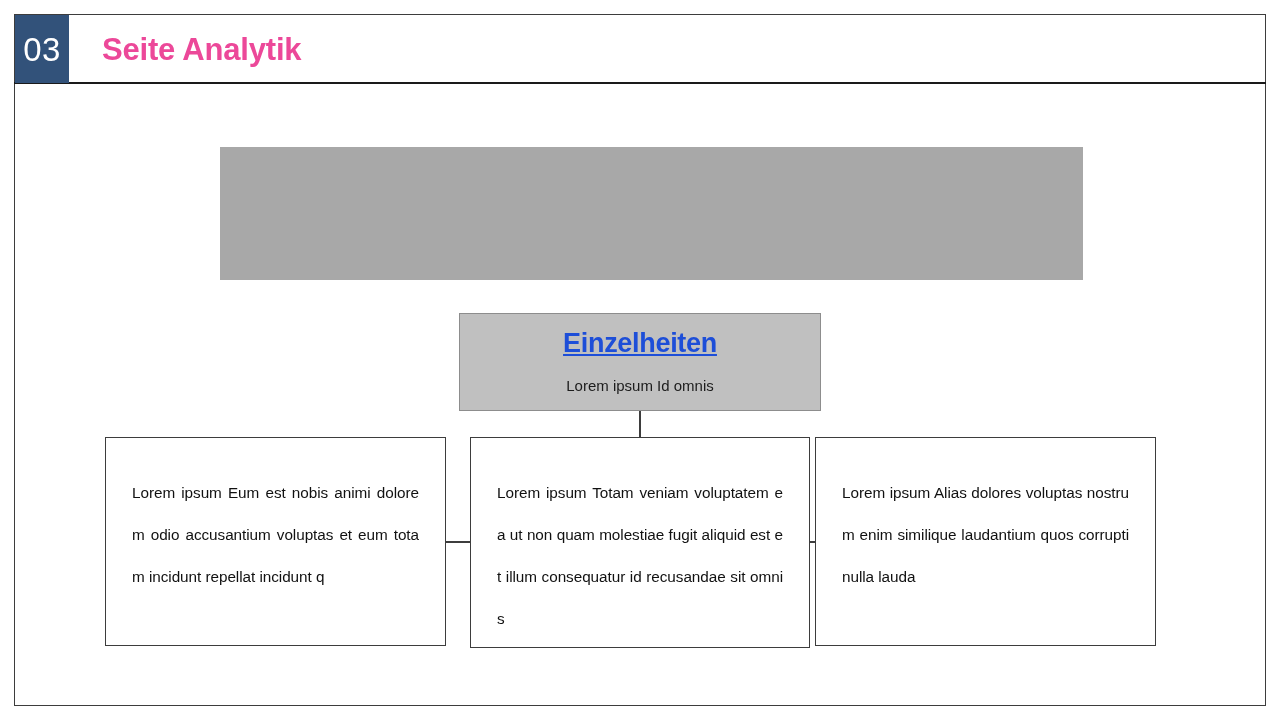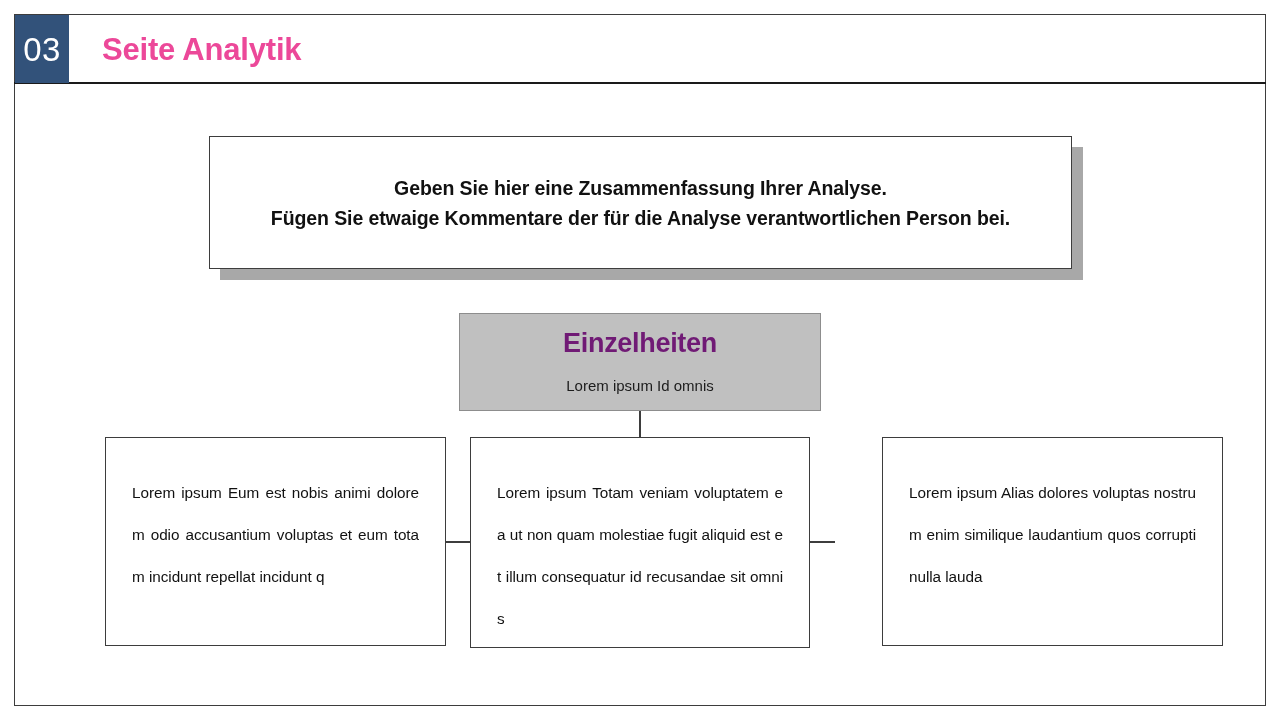--- a/index.html
+++ b/index.html
@@ -127,44 +127,45 @@
     border: 1.2px solid #8d8d8d;
     display: flex;
     flex-direction: column;
     align-items: center;
     justify-content: center;
   }
 
   .details-title {
     font-size: 27px;
     font-weight: bold;
-    color: #701a75;
+    color: #1d4ed8;
     line-height: 34px;
     letter-spacing: -0.3px;
+    text-decoration: underline;
   }
 
   .details-subtitle {
     font-size: 15px;
     font-weight: 400;
     color: #1c1c1c;
     line-height: 24px;
     margin-top: 14px;
   }
 
   
   .content-box {
     position: absolute;
     background: #ffffff;
     border: 1.5px solid #3d3d3d;
     padding: 34px 26px 0 26px;
   }
 
   .box-left   { left: 105px;  top: 437px; width: 341px; height: 209px; }
   .box-center { left: 470px;  top: 437px; width: 340px; height: 211px; }
-  .box-right  { left: 882px;  top: 437px; width: 341px; height: 209px; }
+  .box-right  { left: 815px;  top: 437px; width: 341px; height: 209px; }
 
   .box-text {
     font-size: 15.3px;
     color: #111111;
     line-height: 42px;
     text-align: justify;
     text-align-last: left;
     word-break: break-all;
     letter-spacing: -0.05px;
   }
@@ -179,24 +180,20 @@
   <div class="header-rule"></div>
 
   <div class="header-number-box">
     <span class="header-number">03</span>
   </div>
 
   <div class="header-title">Seite Analytik</div>
 
   <div class="summary-shadow"></div>
 
-  <div class="summary-box">
-    <div class="summary-line">Geben Sie hier eine Zusammenfassung Ihrer Analyse.</div>
-    <div class="summary-line">Fügen Sie etwaige Kommentare der für die Analyse verantwortlichen Person bei.</div>
-  </div>
 
   <div class="conn conn-v-center"></div>
   <div class="conn conn-h-left"></div>
   <div class="conn conn-h-right"></div>
 
   <div class="details-box">
     <div class="details-title">Einzelheiten</div>
     <div class="details-subtitle">Lorem ipsum Id omnis</div>
   </div>
 

